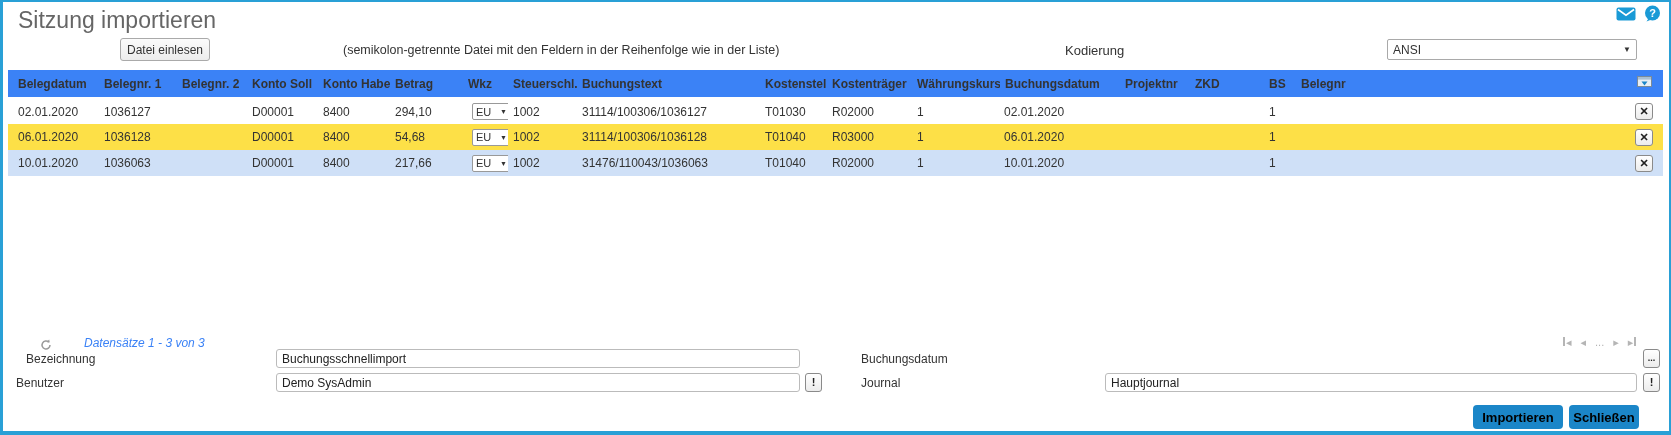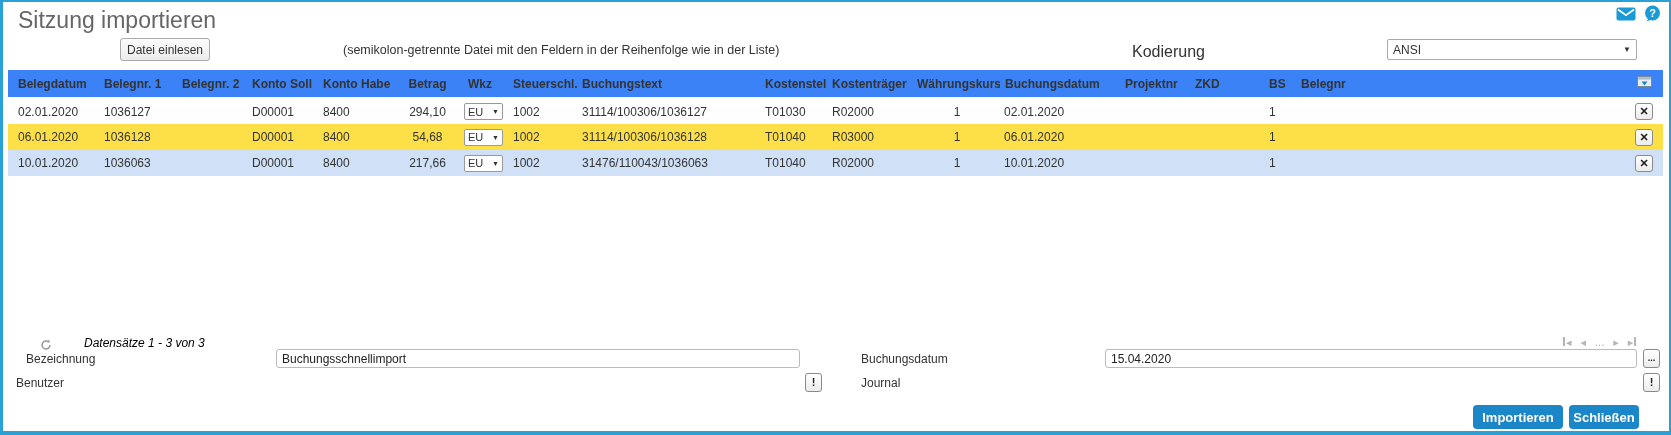--- a/index.html
+++ b/index.html
@@ -13,77 +13,77 @@
   .page-title { position:absolute; left:15px; top:5px; font-size:23px; color:#666; }
   .icon-btn { position:absolute; background:none; border:none; cursor:pointer; padding:0; }
 
   
   .btn-plain {
     position:absolute; left:117px; top:36px; width:90px; height:23px;
     font-family:"Liberation Sans", sans-serif; font-size:12px; color:#333;
     background:linear-gradient(#fbfbfb,#ececec); border:1px solid #aaa; border-radius:3px;
   }
   .hint { position:absolute; left:340px; top:41px; font-size:12.5px; color:#333; }
-  .enc-label { position:absolute; left:1129px; top:41px; font-size:16px; }
+  .enc-label { position:absolute; left:1062px; top:41px; font-size:13px; }
   .fselect {
     display:flex; align-items:center; justify-content:space-between;
     background:#fff; border:1px solid #a9a9a9; border-radius:2px;
     font-size:12px; padding:0 5px; cursor:pointer;
   }
   .fselect .arrow { font-size:8px; color:#333; }
   .enc-select { position:absolute; left:1384px; top:37px; width:250px; height:21px; }
 
   
   .grid-wrap { position:absolute; left:5px; top:68px; width:1655px; }
   table { border-collapse:collapse; table-layout:fixed; width:1655px; }
   th {
     background:#3b82f6; font-size:12px; font-weight:bold; text-align:left;
     height:28px; padding:0 2px 0 5px; border-bottom:2px solid #fff;
     overflow:hidden; white-space:nowrap;
   }
   td { font-size:12px; height:26px; padding:0 2px 0 5px; overflow:hidden; white-space:nowrap; }
   tr.row-a td { background:#ffffff; }
   tr.row-b td { background:#fde047; }
   tr.row-selected td { background:#cfe0f7; }
-  .al-r { text-align:center; padding-right:3px; }
+  .al-r { text-align:left; padding-right:3px; }
   th.c-beleg, td.c-beleg { padding-left:10px; }
-  .wkz-select { width:39px; height:17px; margin-left:1px; border:1px solid #999; border-radius:2px; font-size:11px; padding:0 3px; }
+  .wkz-select { width:39px; height:17px; margin-left:9px; border:1px solid #999; border-radius:2px; font-size:11px; padding:0 3px; }
   .wkz-select .arrow { font-size:7px; }
   .xbtn {
     width:18px; height:17px; border:1px solid #8a8a8a; border-radius:3px;
     background:linear-gradient(#fff,#ececec); font-size:11px; font-weight:bold;
     color:#222; line-height:13px; cursor:pointer; display:block; margin:0 auto;
     font-family:"Liberation Sans", sans-serif;
   }
   .cell-center { text-align:center; padding:0; }
 
   
   .status-row { position:absolute; left:0; top:333px; width:1666px; height:16px; }
   .refresh { position:absolute; left:37px; top:2px; }
-  .records { position:absolute; left:81px; top:1px; font-size:12px; font-style:italic; color:#000000; }
+  .records { position:absolute; left:81px; top:1px; font-size:12px; font-style:italic; color:#3b82f6; }
   .pager { position:absolute; left:1560px; top:1px; display:flex; gap:9px; align-items:center; color:#b5b5b5; font-size:11px; }
   .pg { cursor:pointer; user-select:none; line-height:12px; }
   .pg-first::before { content:""; display:inline-block; border-left:2px solid #b5b5b5; height:9px; margin-right:1px; }
   .pg-last::after  { content:""; display:inline-block; border-left:2px solid #b5b5b5; height:9px; margin-left:1px; }
 
   
   .flabel { position:absolute; font-size:12px; color:#333; }
   .finput {
     position:absolute; height:19px; border:1px solid #bbb; border-radius:3px;
     font-family:"Liberation Sans", sans-serif; font-size:12px; padding:0 5px; color:#222;
   }
   .mini-btn {
     position:absolute; width:17px; height:19px; border:1px solid #8a8a8a; border-radius:3px;
     background:linear-gradient(#fff,#ececec); font-size:11px; font-weight:bold; color:#222;
     cursor:pointer; line-height:15px; text-align:center; padding:0;
     font-family:"Liberation Sans", sans-serif;
   }
   .btn-primary {
     position:absolute; top:403px; height:24px; border:none; border-radius:4px;
-    background:#1b86c8; color:#ffffff; font-weight:bold; font-size:13px; cursor:pointer;
+    background:#1b86c8; color:#000000; font-weight:bold; font-size:13px; cursor:pointer;
     font-family:"Liberation Sans", sans-serif;
   }
 </style>
 </head>
 <body>
 
 <div class="window">
 
   <div class="page-title">Sitzung importieren</div>
 
@@ -265,25 +265,26 @@
       <span class="pg">...</span>
       <span class="pg"><span>▸</span></span>
       <span class="pg pg-last"><span>▸</span></span>
     </span>
   </div>
 
   <div class="flabel" style="left:23px; top:350px;">Bezeichnung</div>
   <input class="finput" style="left: 273px; top: 347px; width: 524px;" value="Buchungsschnellimport">
 
   <div class="flabel" style="left:13px; top:374px;">Benutzer</div>
+  <input class="finput" style="left: 273px; top: 371px; width: 524px;" value="Demo SysAdmin">
   <button class="mini-btn" style="left:802px; top:371px;">!</button>
 
   <div class="flabel" style="left:858px; top:350px;">Buchungsdatum</div>
-  <input class="finput" style="left: 1102px; top: 347px; width: 532px;" value="15.04.2020">
   <button class="mini-btn" style="left:1640px; top:347px; font-size:9px;">...</button>
 
   <div class="flabel" style="left:858px; top:374px;">Journal</div>
+  <input class="finput" style="left: 1102px; top: 371px; width: 532px;" value="Hauptjournal">
   <button class="mini-btn" style="left:1640px; top:371px;">!</button>
 
   <button class="btn-primary" style="left:1470px; width:90px;">Importieren</button>
   <button class="btn-primary" style="left:1566px; width:70px;">Schließen</button>
 
 </div>
 
 </body></html>

